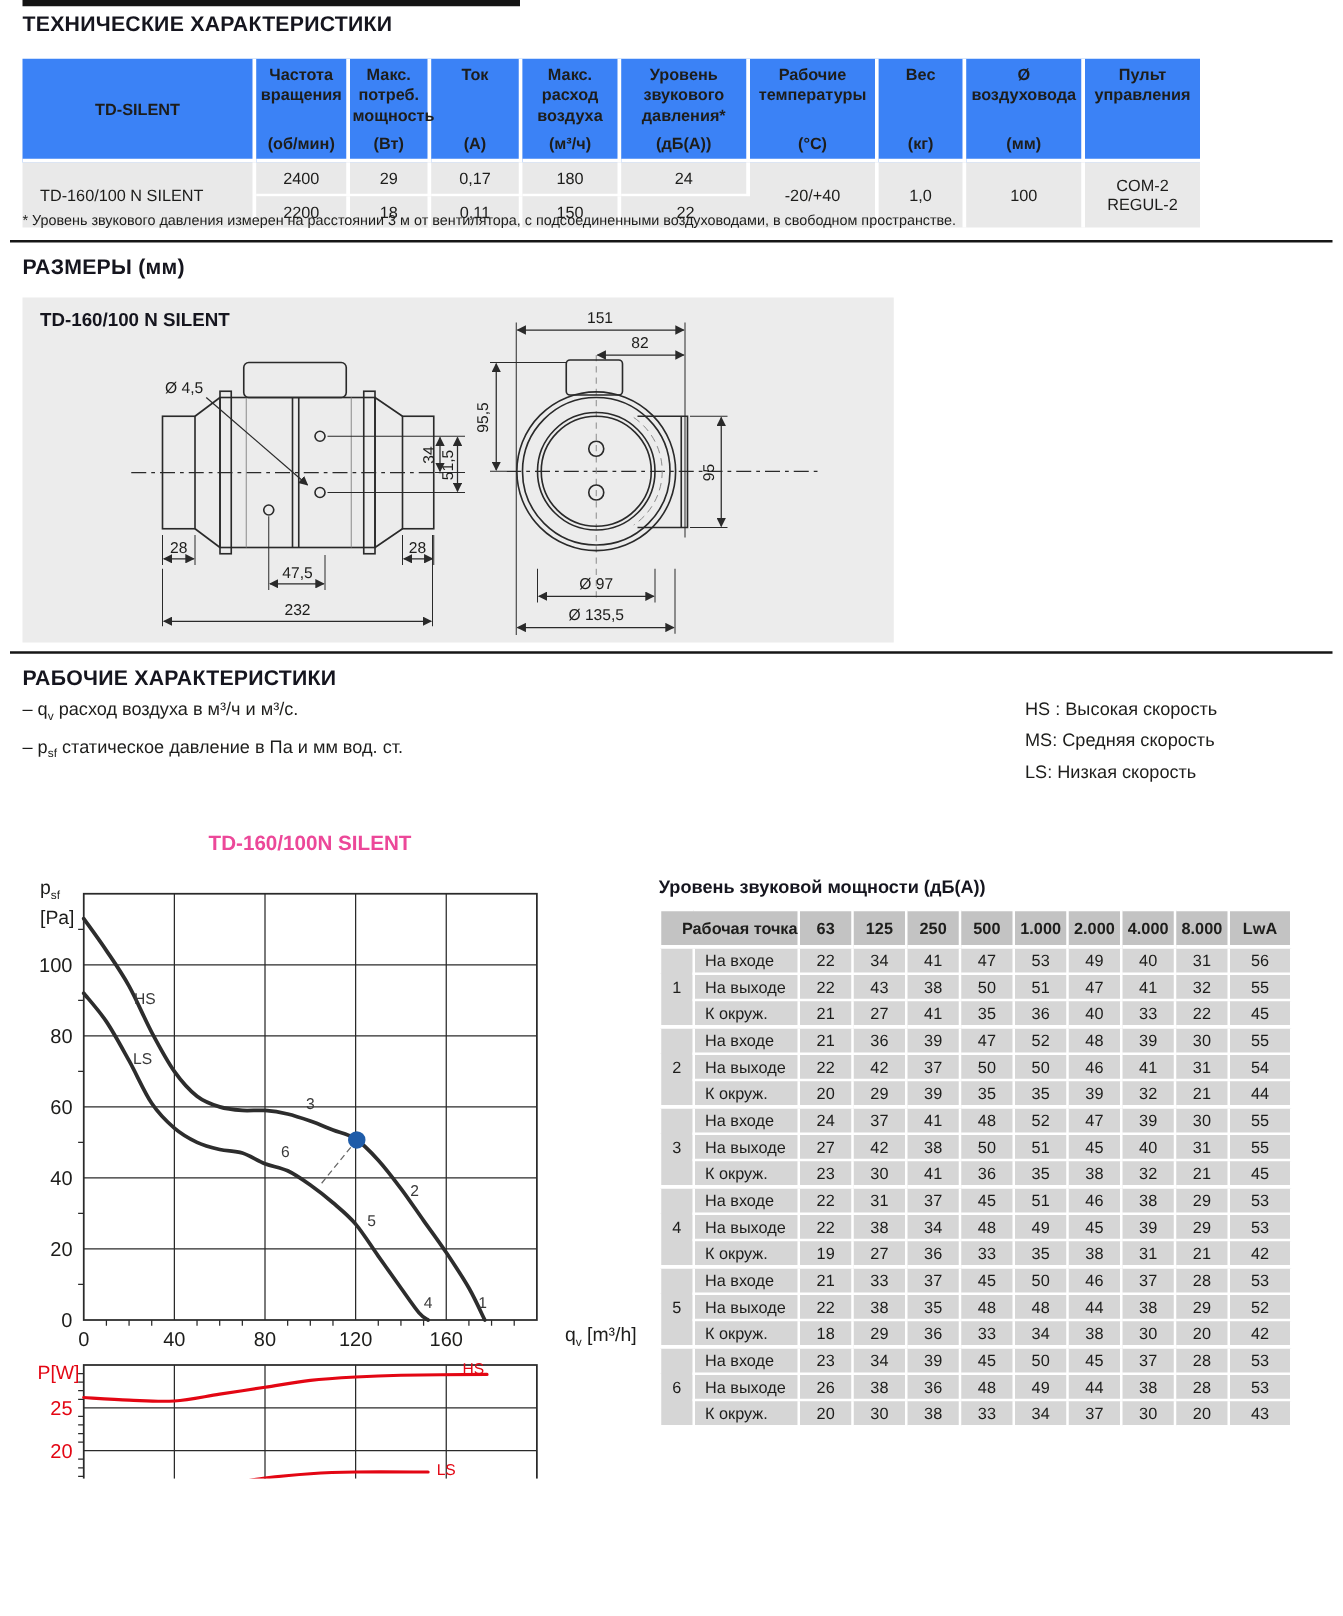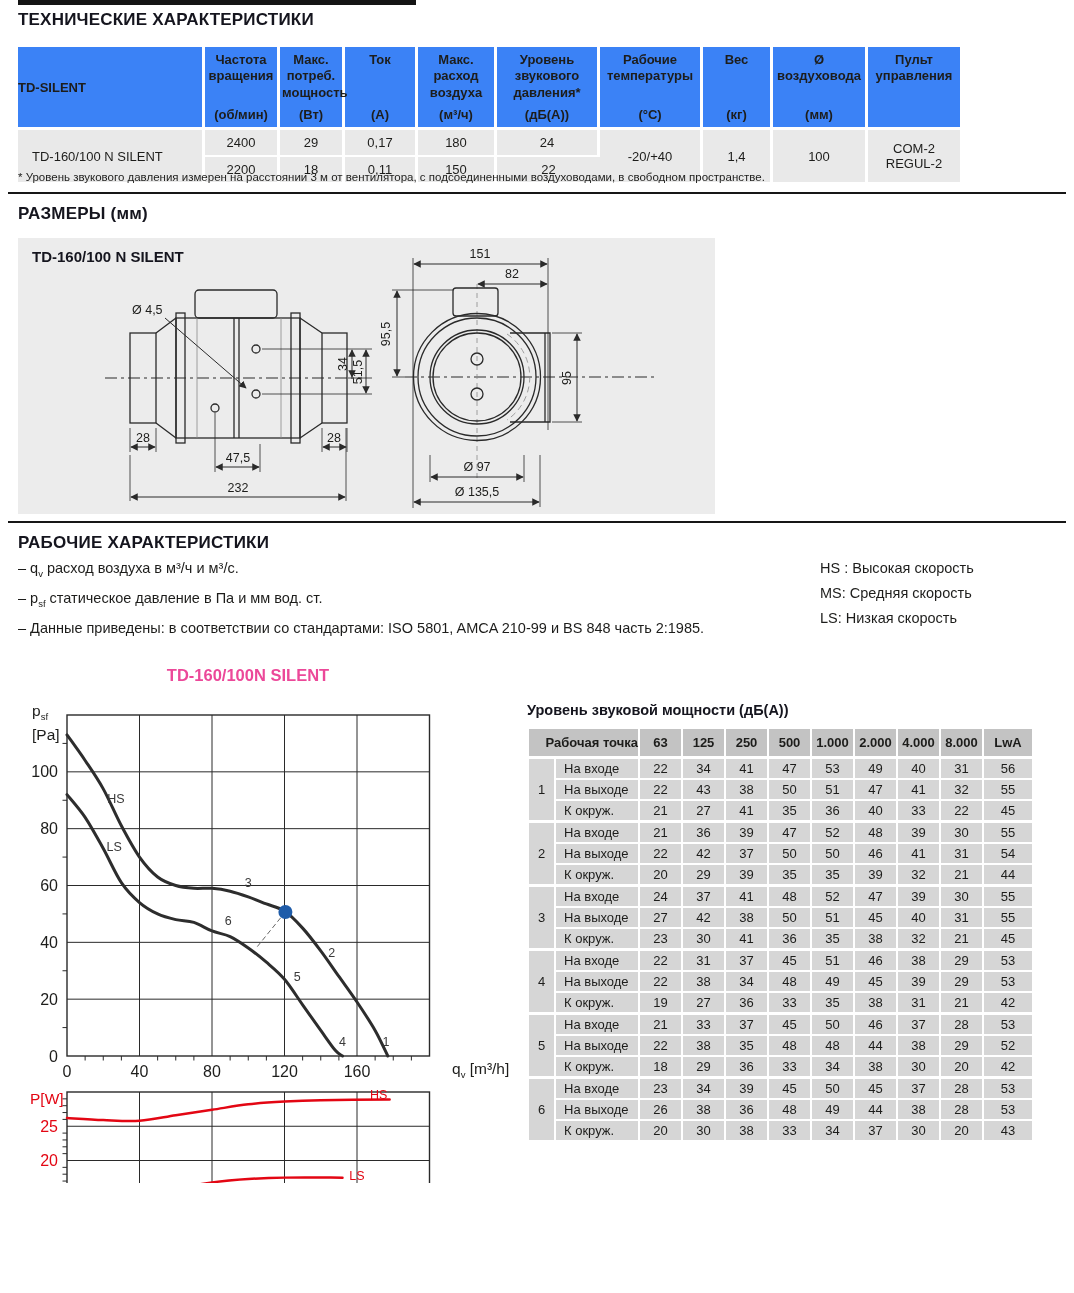--- a/index.html
+++ b/index.html
@@ -15,21 +15,21 @@
   table.spec th, table.spec td{padding:0;margin:0;}
   table.spec th{background:#3b82f6;font-weight:bold;border-right:3px solid #fff;border-bottom:3px solid #fff;vertical-align:middle;}
   table.spec th:last-child{border-right:none;}
   table.spec .hc{display:flex;flex-direction:column;justify-content:space-between;height:70px;padding:5px 2px;text-align:center;}
   table.spec .hc .t{line-height:1.25;}
   table.spec .hc .u{line-height:1.1;text-align:center;}
   table.spec td{background:#e9e9e9;text-align:center;vertical-align:middle;height:25px;border-right:3px solid #fff;}
   table.spec td:last-child{border-right:none;}
   table.spec td.model{text-align:left;padding-left:14px;}
   table.spec tr.r1 td.sub{border-bottom:2px solid #fff;}
-  table.spec th.mh{vertical-align:middle;text-align:left;}
+  table.spec th.mh{vertical-align:middle;text-align:center;}
 
   .fn{position:absolute;left:18px;top:171px;font-size:11.5px;color:#1d1d1b;}
 
   
   .panel{position:absolute;left:18px;top:238px;width:697px;height:276px;background:#ececec;}
   .panel .pm{position:absolute;left:14px;top:10px;font-weight:bold;font-size:15px;color:#15151e;}
   .dims-svg{position:absolute;left:0;top:0;}
   .dims-svg .ln{stroke:#2a2a2a;stroke-width:1.3;fill:none;}
   .dims-svg .thin{stroke:#8a8a8a;stroke-width:.8;fill:none;}
   .dims-svg .dim{stroke:#2a2a2a;stroke-width:1;fill:none;}
@@ -142,21 +142,21 @@
           </th>
     </tr>
     <tr class="r1">
       <td class="model" rowspan="2">TD-160/100 N SILENT</td>
       <td class="sub">2400</td>
       <td class="sub">29</td>
       <td class="sub">0,17</td>
       <td class="sub">180</td>
       <td class="sub">24</td>
       <td rowspan="2">-20/+40</td>
-      <td rowspan="2">1,4</td>
+      <td rowspan="2">1,0</td>
       <td rowspan="2">100</td>
       <td rowspan="2">
         <div>COM-2</div>
         <div>REGUL-2</div>
       </td>
     </tr>
     <tr>
       <td>2200</td>
       <td>18</td>
       <td>0,11</td>
@@ -256,21 +256,20 @@
       <text x="477" y="496" text-anchor="middle">Ø 135,5</text>
     </svg>
   </div>
 
   <div class="sep" style="top:521px;"></div>
   <div class="h1" style="left:18px;top:533px;">РАБОЧИЕ ХАРАКТЕРИСТИКИ</div>
 
   <div class="notes" id="notes">
       <div><span>– q</span><sub>v</sub><span> расход воздуха в м³/ч и м³/с.</span></div>
       <div><span>– p</span><sub>sf</sub><span>  статическое давление в Па и мм вод. ст.</span></div>
-      <div><span>– Данные приведены: в соответствии со стандартами: ISO 5801, AMCA 210-99 и BS 848 часть 2:1985.</span></div>
     </div>
   <div class="legend" id="legend">
       <div>HS : Высокая скорость</div>
       <div>MS: Средняя скорость</div>
       <div>LS: Низкая скорость</div>
     </div>
 
   <div class="ct">TD-160/100N SILENT</div>
   <div class="axlab" id="ylab1"><span>p</span><sub>sf</sub><br><span>[Pa]</span></div>
   <svg id="chart1" width="420" height="390">

